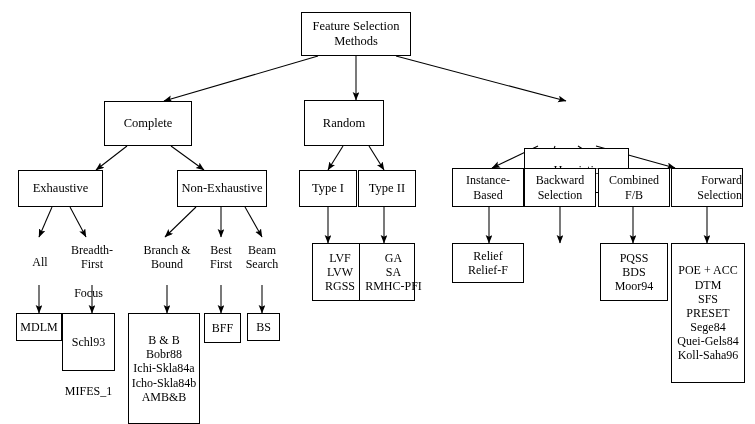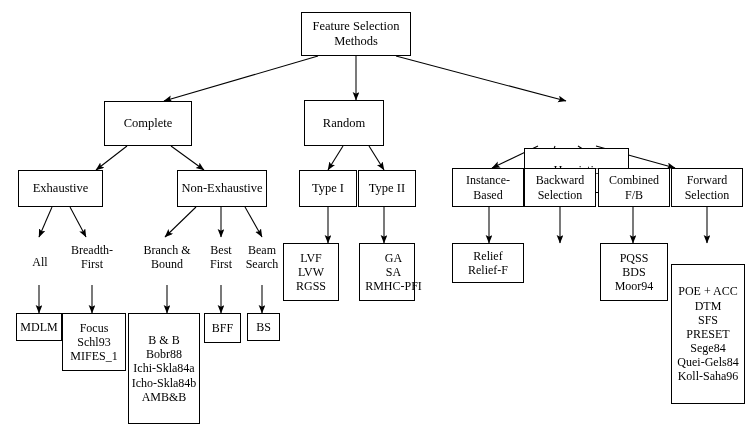--- a/index.html
+++ b/index.html
@@ -137,21 +137,21 @@
     <span class="ln">Based</span>
   </div>
   <div class="node s12" style="left:524px; top:168px; width:72px; height:39px;">
     <span class="ln">Backward</span>
     <span class="ln">Selection</span>
   </div>
   <div class="node s12" style="left:598px; top:168px; width:72px; height:39px;">
     <span class="ln">Combined</span>
     <span class="ln">F/B</span>
   </div>
-  <div class="node s12" style="left:671px; top:168px; width:72px; height:39px;">
+  <div class="node s12" style="left:671px; top:168px; width:72px; height:39px;align-items:flex-end;">
     <span class="ln">Forward</span>
     <span class="ln">Selection</span>
   </div>
 
   <div class="label s12" style="left:14px; top:255px; width:52px;">
     <span class="ln">All</span>
   </div>
   <div class="label s12" style="left:62px; top:243px; width:60px;">
     <span class="ln">Breadth-</span>
     <span class="ln">First</span>
@@ -166,21 +166,21 @@
   </div>
   <div class="label s12" style="left:233px; top:243px; width:58px;">
     <span class="ln">Beam</span>
     <span class="ln">Search</span>
   </div>
 
   <div class="node s12" style="left:16px; top:313px; width:46px; height:28px;">
     <span class="ln">MDLM</span>
   </div>
 
-  <div class="node s12" style="left:62px; top:313px; width:64px; height:58px;">
+  <div class="node s12" style="left:62px; top:313px; width:53px; height:58px;gap:35px;">
     <span class="ln">Focus</span>
     <span class="ln">Schl93</span>
     <span class="ln">MIFES_1</span>
   </div>
 
   <div class="node s12" style="left:128px; top:313px; width:72px; height:111px;">
     <span class="ln">B &amp; B</span>
     <span class="ln">Bobr88</span>
     <span class="ln">Ichi-Skla84a</span>
     <span class="ln">Icho-Skla84b</span>
@@ -188,21 +188,21 @@
   </div>
 
   <div class="node s12" style="left:204px; top:313px; width:37px; height:30px;">
     <span class="ln">BFF</span>
   </div>
 
   <div class="node s12" style="left:247px; top:313px; width:33px; height:28px;">
     <span class="ln">BS</span>
   </div>
 
-  <div class="node s12" style="left:283px; top:243px; width:56px; height:58px;">
+  <div class="node s12" style="left:312px; top:243px; width:56px; height:58px;">
     <span class="ln">LVF</span>
     <span class="ln">LVW</span>
     <span class="ln">RGSS</span>
   </div>
 
   <div class="node s12" style="left:359px; top:243px; width:56px; height:58px;padding-left:13px;">
     <span class="ln">GA</span>
     <span class="ln">SA</span>
     <span class="ln">RMHC-PFI</span>
   </div>
@@ -212,21 +212,21 @@
     <span class="ln">Relief-F</span>
   </div>
 
 
   <div class="node s12" style="left:600px; top:243px; width:68px; height:58px;">
     <span class="ln">PQSS</span>
     <span class="ln">BDS</span>
     <span class="ln">Moor94</span>
   </div>
 
-  <div class="node s12" style="left:671px; top:243px; width:74px; height:140px;margin-top:21px;">
+  <div class="node s12" style="left:671px; top:243px; width:74px; height:140px;">
     <span class="ln">POE + ACC</span>
     <span class="ln">DTM</span>
     <span class="ln">SFS</span>
     <span class="ln">PRESET</span>
     <span class="ln">Sege84</span>
     <span class="ln">Quei-Gels84</span>
     <span class="ln">Koll-Saha96</span>
   </div>
 
 </div>

